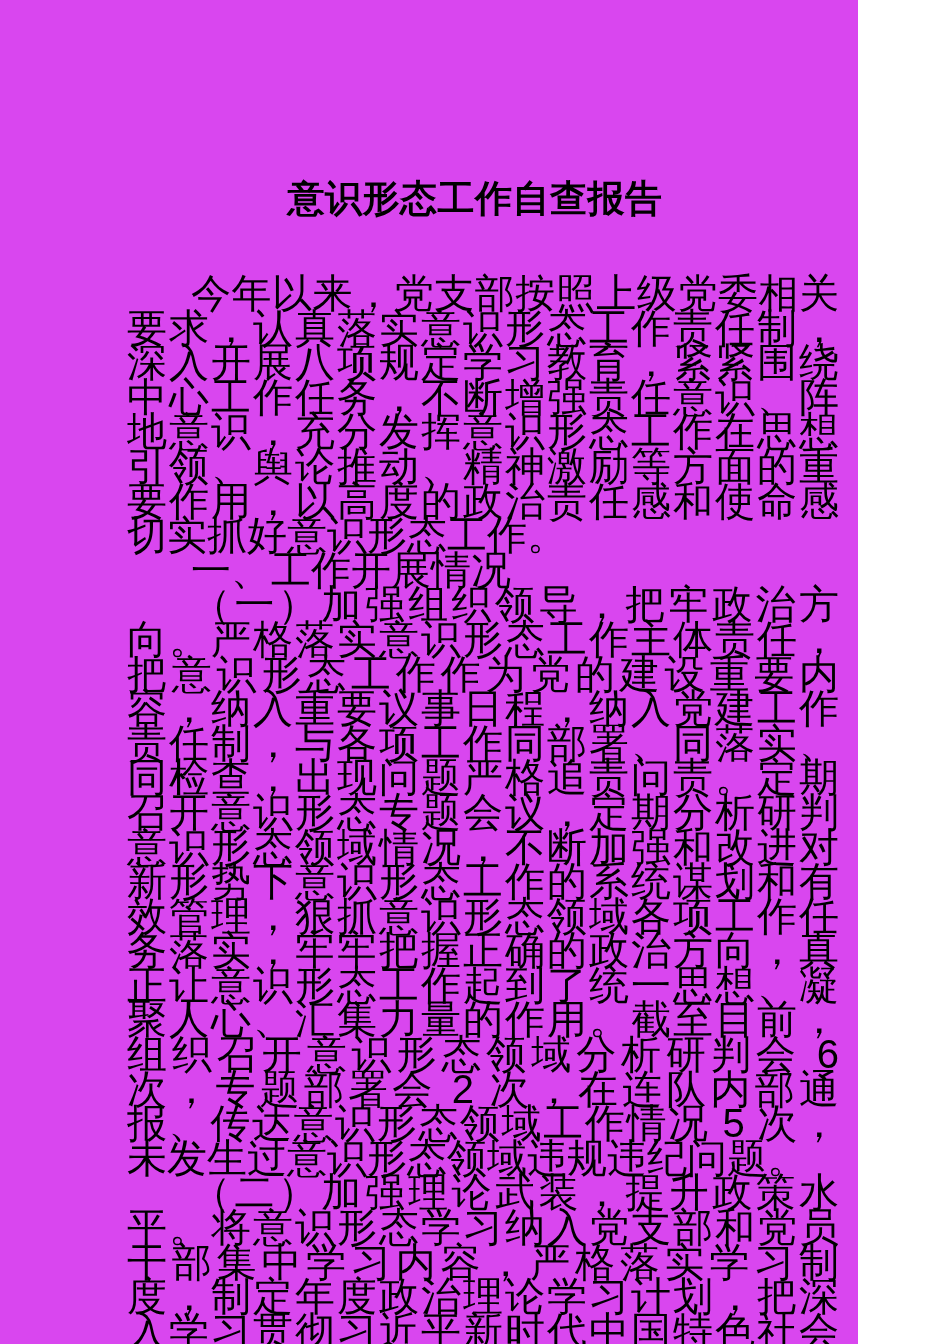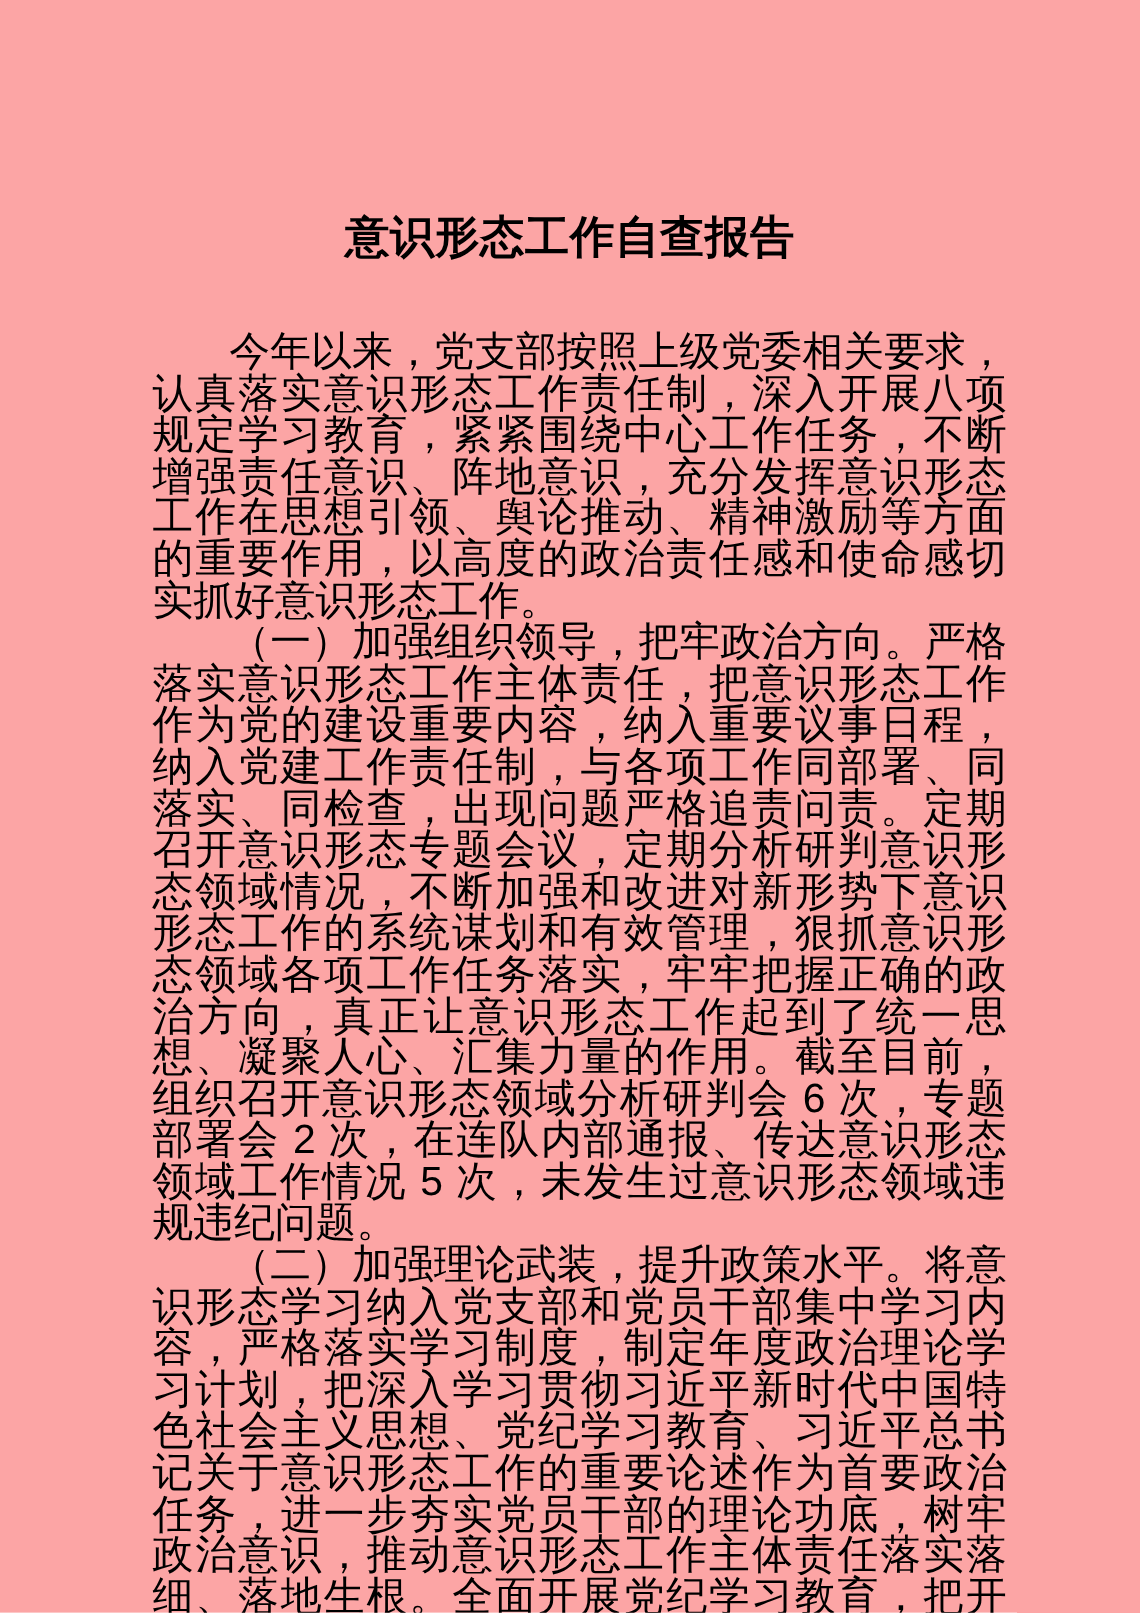--- a/index.html
+++ b/index.html
@@ -10,23 +10,23 @@
   body {
     width: 950px;
     height: 1344px;
     overflow: hidden;
     font-family: "Liberation Sans", "DejaVu Sans", sans-serif;
     color: #000000;
     -webkit-font-smoothing: antialiased;
   }
   .page {
     position: relative;
-    width: 950px;
+    width: 858px;
     height: 1344px;
-    background: #fca5a5;
+    background: #d946ef;
     box-sizing: border-box;
   }
   .doc-title {
     position: absolute;
     top: 176px;
     left: 0;
     width: 950px;
     text-align: center;
     font-family: "Liberation Serif", "DejaVu Serif", serif;
     font-weight: bold;
@@ -36,21 +36,21 @@
     color: #000000;
   }
   .body-block {
     position: absolute;
     top: 276px;
     left: 127px;
     width: 712px;
   }
   .para {
     font-family: "Liberation Sans", "DejaVu Sans", sans-serif;
-    font-size: 34px;
+    font-size: 40px;
     line-height: 34.6px;
     text-align: justify;
     text-justify: inter-ideograph;
     text-indent: 64px;
     margin: 0 0 0 0;
     color: #000000;
     font-weight: 400;
     letter-spacing: 0px;
     word-break: break-all;
   }
@@ -62,20 +62,21 @@
 <body>
 
 <div class="page">
 
   <div class="doc-title">意识形态工作自查报告</div>
 
   <div class="body-block">
 
     <p class="para">今年以来，党支部按照上级党委相关要求，认真落实意识形态工作责任制，深入开展八项规定学习教育，紧紧围绕中心工作任务，不断增强责任意识、阵地意识，充分发挥意识形态工作在思想引领、舆论推动、精神激励等方面的重要作用，以高度的政治责任感和使命感切实抓好意识形态工作。</p>
 
+    <p class="para">一、工作开展情况</p>
 
     <p class="para">（一）加强组织领导，把牢政治方向。严格落实意识形态工作主体责任，把意识形态工作作为党的建设重要内容，纳入重要议事日程，纳入党建工作责任制，与各项工作同部署、同落实、同检查，出现问题严格追责问责。定期召开意识形态专题会议，定期分析研判意识形态领域情况，不断加强和改进对新形势下意识形态工作的系统谋划和有效管理，狠抓意识形态领域各项工作任务落实，牢牢把握正确的政治方向，真正让意识形态工作起到了统一思想、凝聚人心、汇集力量的作用。截至目前，组织召开意识形态领域分析研判会 6 次，专题部署会 2 次，在连队内部通报、传达意识形态领域工作情况 5 次，未发生过意识形态领域违规违纪问题。</p>
 
     <p class="para">（二）加强理论武装，提升政策水平。将意识形态学习纳入党支部和党员干部集中学习内容，严格落实学习制度，制定年度政治理论学习计划，把深入学习贯彻习近平新时代中国特色社会主义思想、党纪学习教育、习近平总书记关于意识形态工作的重要论述作为首要政治任务，进一步夯实党员干部的理论功底，树牢政治意识，推动意识形态工作主体责任落实落细、落地生根。全面开展党纪学习教育，把开展党纪学习教育作为重要政治任务，认真学习《中国共产党纪律处分条例》《党章》等，坚持原原本本学、逐章逐条学、联系实际学，准确把</p>
 
   </div>
 
 </div>
 
 </body></html>

